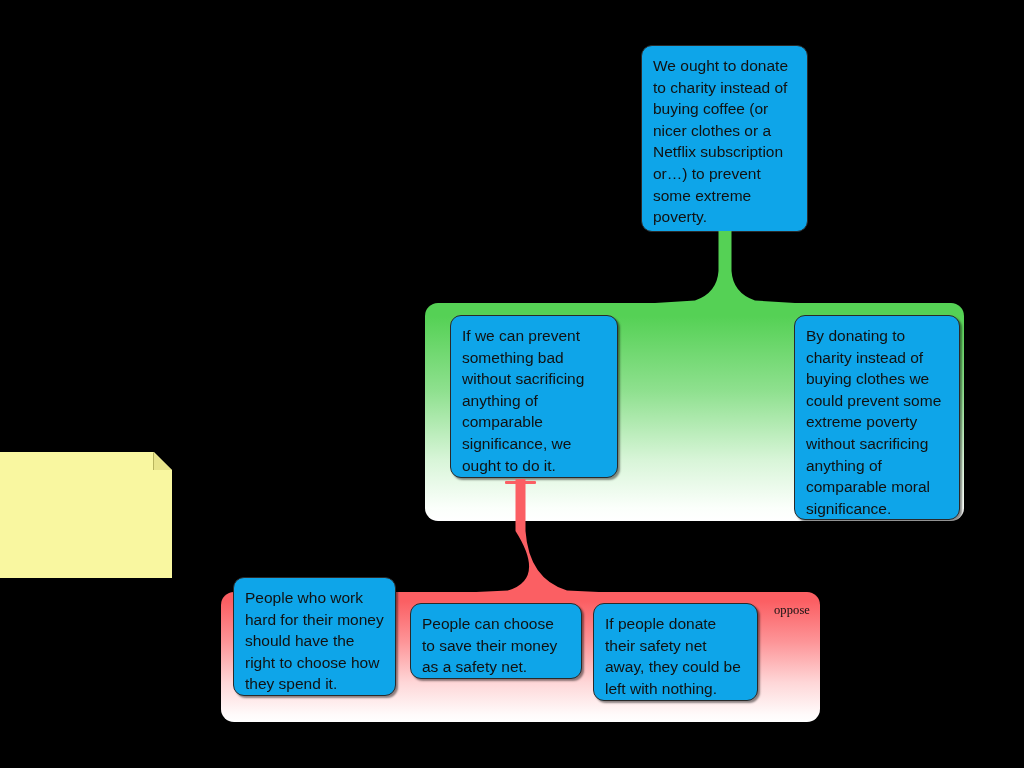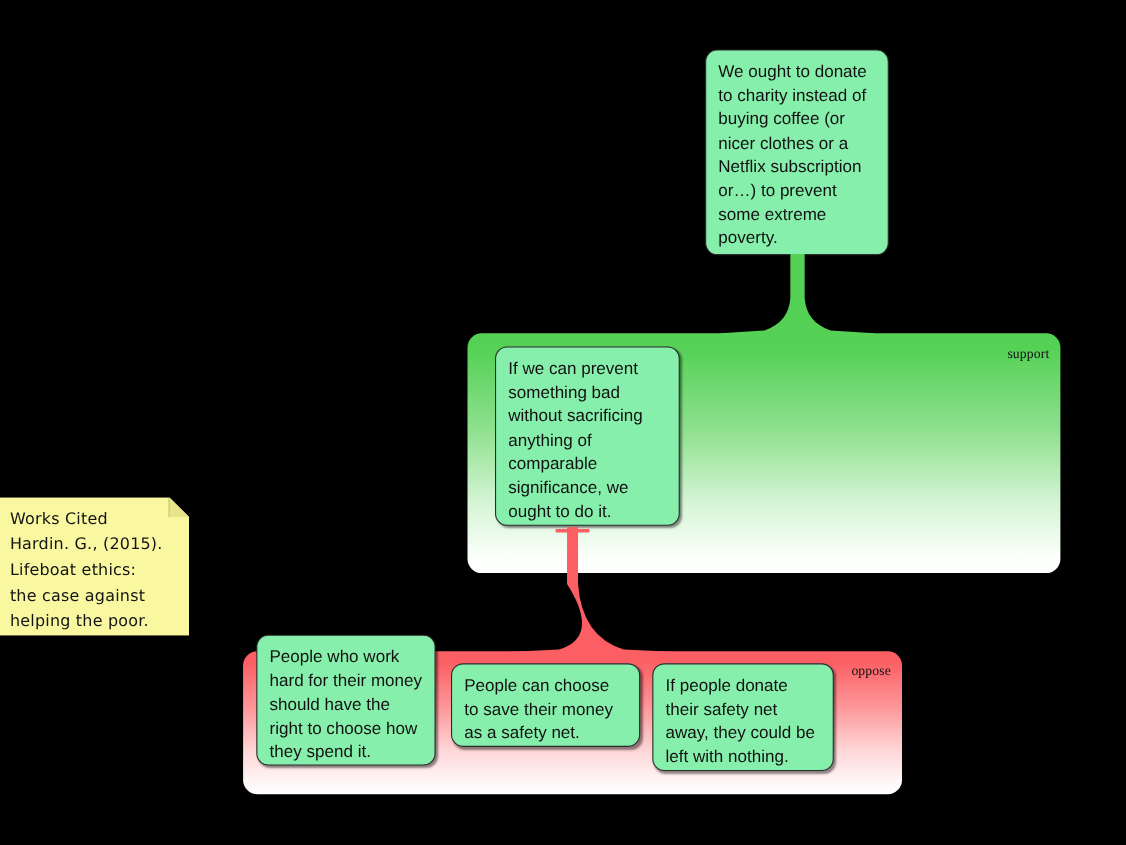--- a/index.html
+++ b/index.html
@@ -14,21 +14,21 @@
     height: 768px;
     background: #000000;
     overflow: hidden;
     font-family: "Liberation Sans", sans-serif;
   }
 
   
   .box {
     position: absolute;
     box-sizing: border-box;
-    background: #86efac;
+    background: #0ea5e9;
     border: 1.5px solid #2a2a2a;
     border-radius: 11px;
     padding: 9px 11px 9px 11px;
     font-family: "Liberation Sans", sans-serif;
     font-size: 15.5px;
     line-height: 21.6px;
     color: #111111;
     box-shadow: 2px 2px 2px rgba(0,0,0,0.45);
   }
 
@@ -156,39 +156,35 @@
     <path d="M63.5 0 L76.5 0 L76.5 40 Q78 62 100 69.5 L140 72 L140 74 L0 74 L0 72 L40 69.5 Q62 62 63.5 40 Z" fill="#55d155"></path>
   </svg>
 
   <div id="support-panel">
     <span class="panel-tag">support</span>
   </div>
 
   <div class="box" id="support-box-1">If we can prevent something bad without sacrificing anything of comparable significance, we ought to do it.</div>
 
 
+  <div class="box" id="support-box-3">By donating to charity instead of buying clothes we could prevent some extreme poverty without sacrificing anything of comparable moral significance.</div>
 
   <div class="conn-cap" id="oppose-cap"></div>
 
   <svg class="connector" id="connector-oppose" viewBox="0 0 165 116" preserveAspectRatio="none">
     <path d="M60.5 0 L70.5 0 L70.5 52 Q74 100 112 111.5 L165 114 L165 116 L0 116 L0 114 L53 111.5 Q91 100 60.5 52 Z" fill="#fb5f63"></path>
   </svg>
 
   <div id="oppose-panel">
     <span class="panel-tag">oppose</span>
   </div>
 
   <div class="box" id="oppose-box-1">People who work hard for their money should have the right to choose how they spend it.</div>
 
   <div class="box" id="oppose-box-3">If people donate their safety net away, they could be left with nothing.</div>
 
   <div class="box" id="oppose-box-2">People can choose to save their money as a safety net.</div>
 
   <div id="sticky-note">
     <div id="sticky-fold"></div>
-    <div id="sticky-text">Works Cited
-Hardin. G., (2015).
-Lifeboat ethics:
-the case against
-helping the poor.</div>
   </div>
 
 </div>
 
 </body></html>

